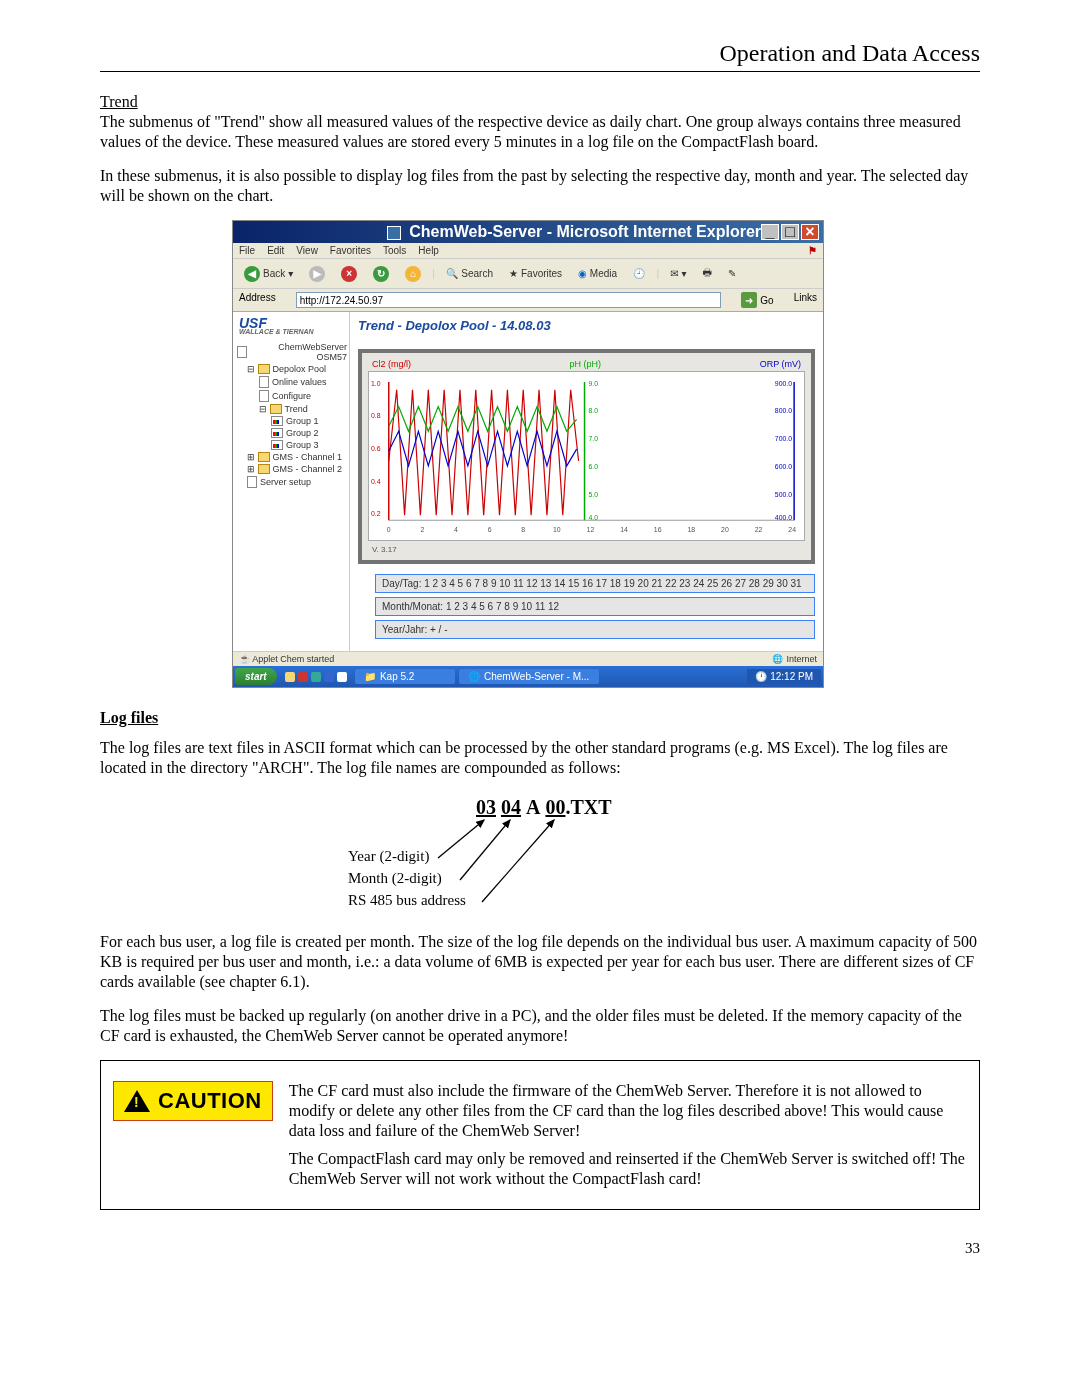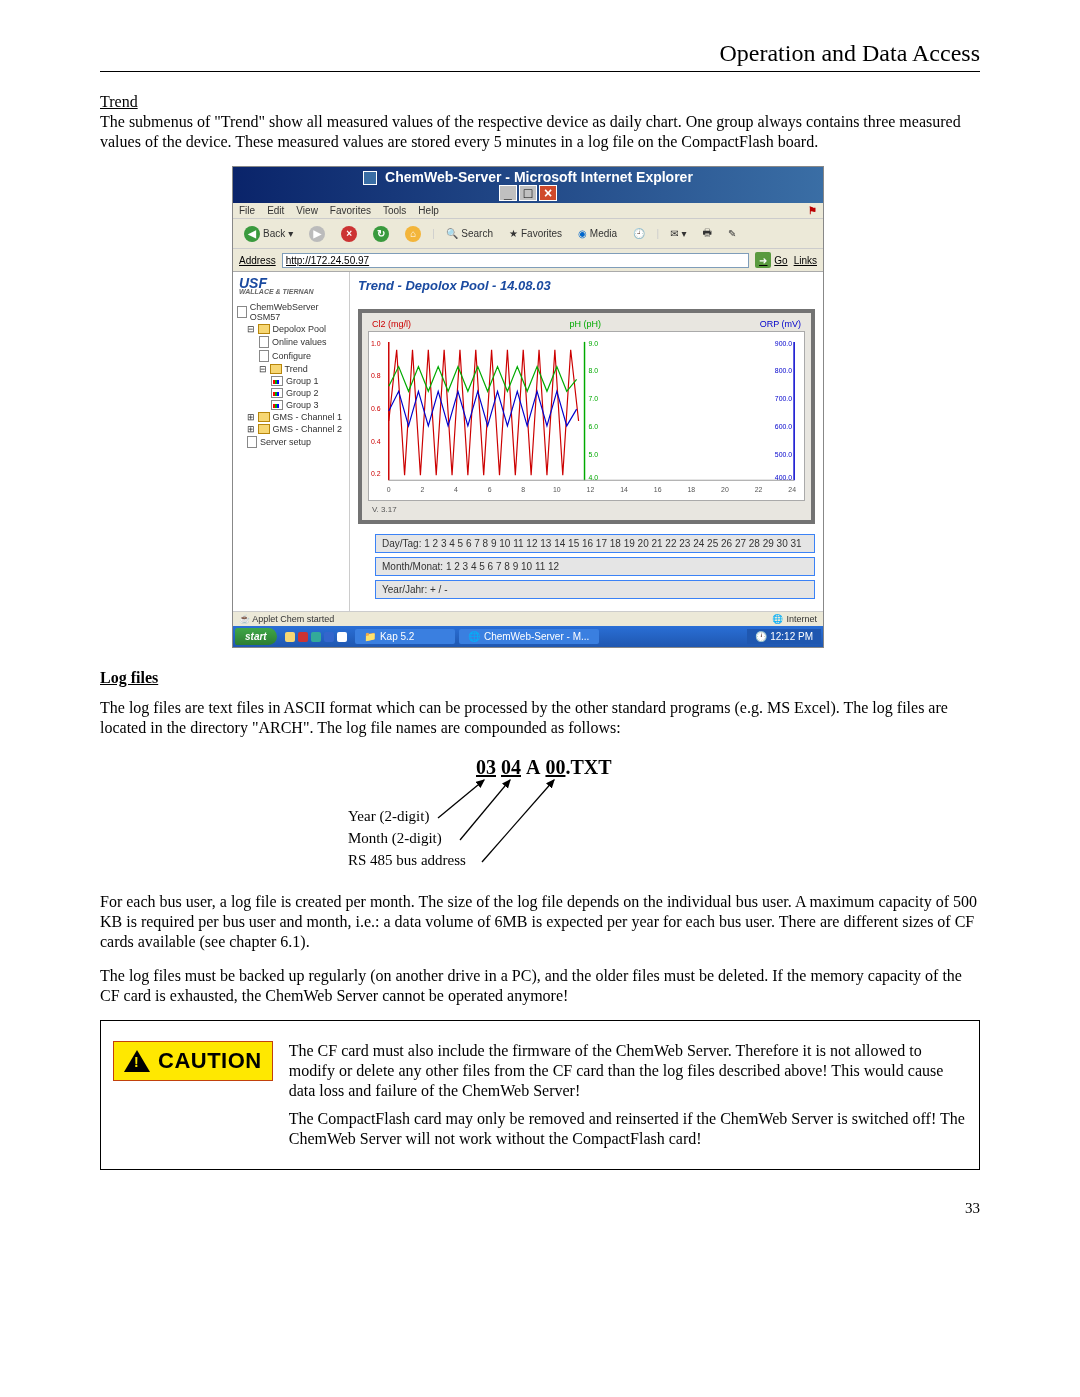--- a/index.html
+++ b/index.html
@@ -40,23 +40,22 @@
     color: #000;
     position: relative;
   }
   .ie-titlebar {
     background: linear-gradient(to right, #0a246a, #3a6ea5);
     color: #fff;
     display: flex;
     align-items: center;
     justify-content: flex-end;
     padding: 2px 4px;
-    font-size: 14px;
-    font-weight: bold;
-    flex-direction: column;
+    font-size: 16px;
+    font-weight: bold;
   }
   .ie-titlebar .wbtns { display: flex; gap: 2px; }
   .ie-titlebar .wbtn {
     width: 16px; height: 14px;
     background: #c0c0c0;
     border: 1px solid #fff;
     display: inline-flex;
     align-items: center;
     justify-content: center;
     color: #000;
@@ -90,24 +89,22 @@
   }
   .ie-icon-circle {
     width: 16px; height: 16px; border-radius: 50%;
     display: inline-flex; align-items:center; justify-content:center;
     color: #fff; font-weight: bold;
   }
   .ie-addr {
     background: #ece9d8;
     padding: 3px 6px;
     display: flex;
-    align-items: center;
-    gap: 6px;
+    gap: 20px;
     border-bottom: 1px solid #aaa;
-    text-decoration: underline;
   }
   .ie-addr input {
     flex: 1;
     font-size: 10px;
     padding: 1px 3px;
     border: 1px solid #7f9db9;
     background: #fff;
   }
   .ie-gobtn {
     background: #5a9a3e;
@@ -127,21 +124,21 @@
   }
   .logo-usf {
     color: #1a4aa0;
     font-style: italic;
     font-weight: bold;
     font-size: 14px;
     padding: 2px 4px;
     line-height: 0.8;
   }
   .logo-sub { font-size: 7px; color: #666; font-style: italic; display:block; }
-  .tree { margin-top: 4px; }
+  .tree { margin-top: 4px; text-align: right; }
   .tree-item { display: flex; align-items: center; gap: 3px; padding: 1px 0 1px 2px; }
   .tree-indent1 { padding-left: 12px; }
   .tree-indent2 { padding-left: 24px; }
   .tree-indent3 { padding-left: 36px; }
   .folder-icon { width: 10px; height: 8px; background: #f7d774; border: 1px solid #b8860b; display:inline-block; }
   .page-icon { width: 8px; height: 10px; background: #fff; border: 1px solid #888; display:inline-block; }
   .chart-icon { width: 10px; height: 8px; background: #fff; border: 1px solid #888; display:inline-block; position:relative; }
   .chart-icon::after { content:""; position:absolute; left:1px; bottom:1px; width:6px; height:4px; background:linear-gradient(to right, #f00 33%, #0a0 33% 66%, #00f 66%); }
   .app-main { flex: 1; padding: 4px 8px 8px 8px; background: #fff; }
   .chart-title { color: #1a4aa0; font-weight: bold; font-style: italic; font-size: 13px; margin: 2px 0 6px 0; }
@@ -270,20 +267,21 @@
   .page-number { text-align: right; font-size: 15px; margin-top: 30px; }
 </style>
 </head>
 <body>
 
 <div class="header-title">Operation and Data Access</div>
 
 <div>
   <p class="section-heading-u">Trend</p>
   <p>The submenus of "Trend" show all measured values of the respective device as daily chart. One group always contains three measured values of the device. These measured values are stored every 5 minutes in a log file on the CompactFlash board.</p>
+  <p>In these submenus, it is also possible to display log files from the past by selecting the respective day, month and year. The selected day will be shown on the chart.</p>
 </div>
 
 <div class="screenshot">
   <div class="ie-titlebar">
     <span>
       <span style="display:inline-block;width:12px;height:12px;background:#3a6ea5;border:1px solid #fff;margin-right:4px;vertical-align:middle;"></span>
       <span>ChemWeb-Server - Microsoft Internet Explorer</span>
     </span>
     <span class="wbtns">
       <span class="wbtn">_</span>

